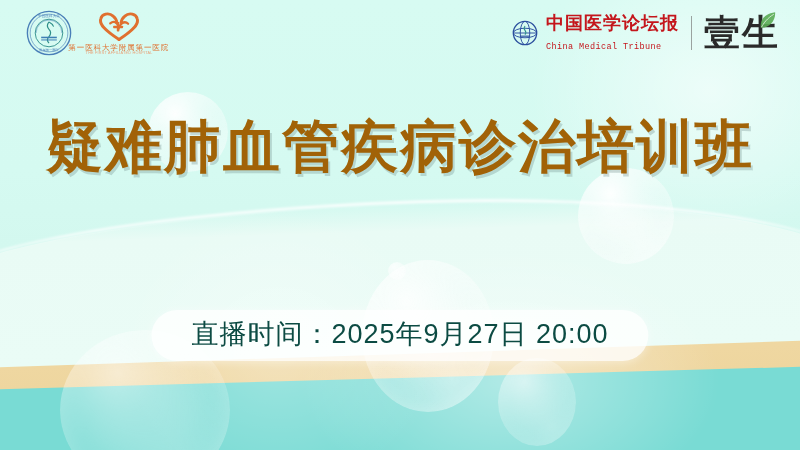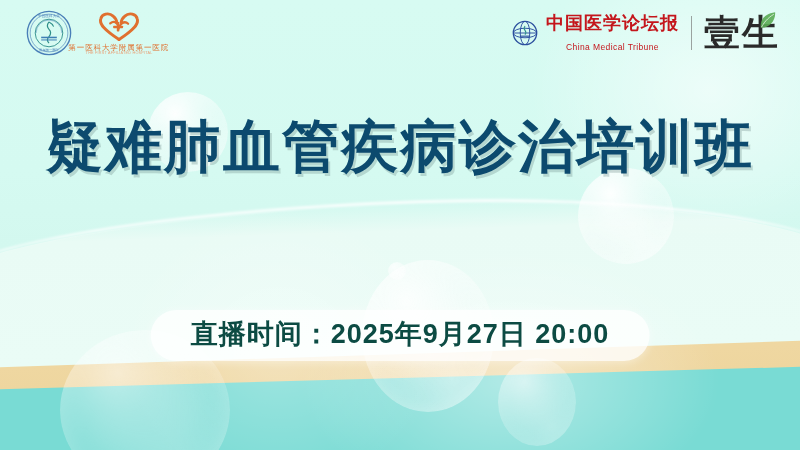--- a/index.html
+++ b/index.html
@@ -166,31 +166,31 @@
   }
 
   .logo-right {
     position: absolute;
     right: 20px; top: 14px;
     display: flex;
     align-items: center;
     gap: 8px;
   }
   .cmt-globe { width: 26px; height: 26px; flex: 0 0 auto; }
-  .cmt-text { display: flex; flex-direction: column; line-height: 1; text-align: center; }
+  .cmt-text { display: flex; flex-direction: column; line-height: 1; }
   .cmt-cn {
     font-family: "Liberation Serif", "DejaVu Serif", serif;
     font-size: 18px;
     font-weight: bold;
     color: #c4161c;
     letter-spacing: 1px;
     white-space: nowrap;
   }
   .cmt-en {
-    font-family: Liberation Sans, sans-serif;
+    font-family: Liberation Mono, monospace;
     font-size: 8.5px;
     color: #c4161c;
     letter-spacing: .4px;
     margin-top: 11px;
     white-space: nowrap;
   }
   .cmt-divider {
     width: 1px;
     height: 34px;
     background: #9aa3a0;
@@ -216,21 +216,21 @@
   .title-block {
     position: absolute;
     left: 0; right: 0;
     top: 116px;
     text-align: center;
     z-index: 5;
   }
   .title-line1, .title-line2 {
     font-family: "Liberation Sans", "DejaVu Sans", sans-serif;
     font-weight: bold;
-    color: #0c4a6e;
+    color: #a16207;
     letter-spacing: 2px;
     line-height: 1.06;
     text-shadow: 2px 3px 0 rgba(120,150,145,0.35);
     white-space: nowrap;
   }
   .title-line1 { font-size: 57px; }
   .title-line2 { font-size: 57px; margin-top: 4px; letter-spacing: 1px; }
 
   
   .time-pill {
@@ -240,21 +240,21 @@
     top: 310px;
     padding: 9px 40px 11px;
     border-radius: 34px;
     background: rgba(255,255,255,0.78);
     box-shadow: 0 1px 10px rgba(255,255,255,0.45);
     z-index: 5;
   }
   .time-text {
     font-family: "Liberation Sans", "DejaVu Sans", sans-serif;
     font-size: 27px;
-    font-weight: bold;
+    font-weight: normal;
     color: #0c4b43;
     letter-spacing: 1px;
     line-height: 1.15;
     white-space: nowrap;
   }
 </style>
 </head>
 <body>
 
 <div class="poster">

